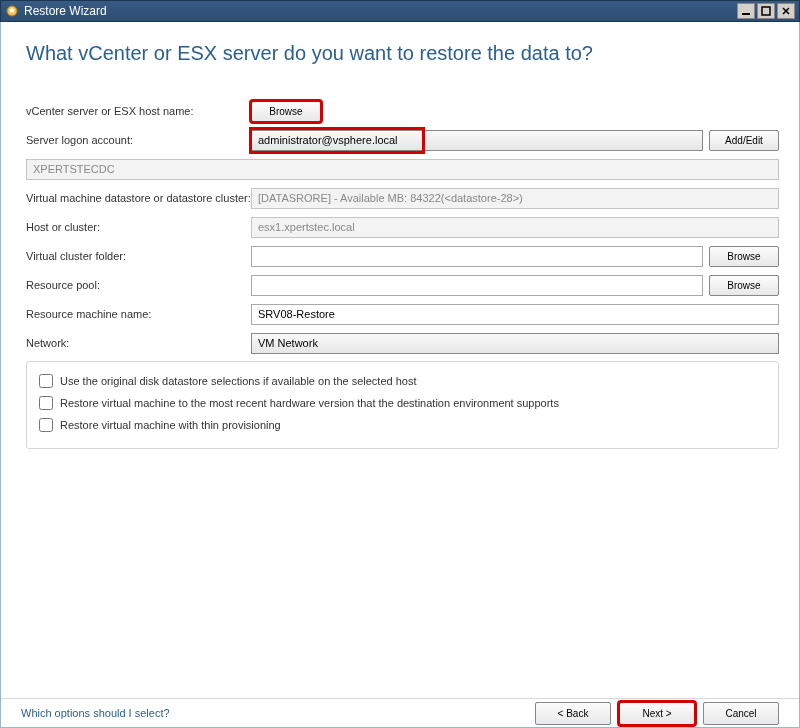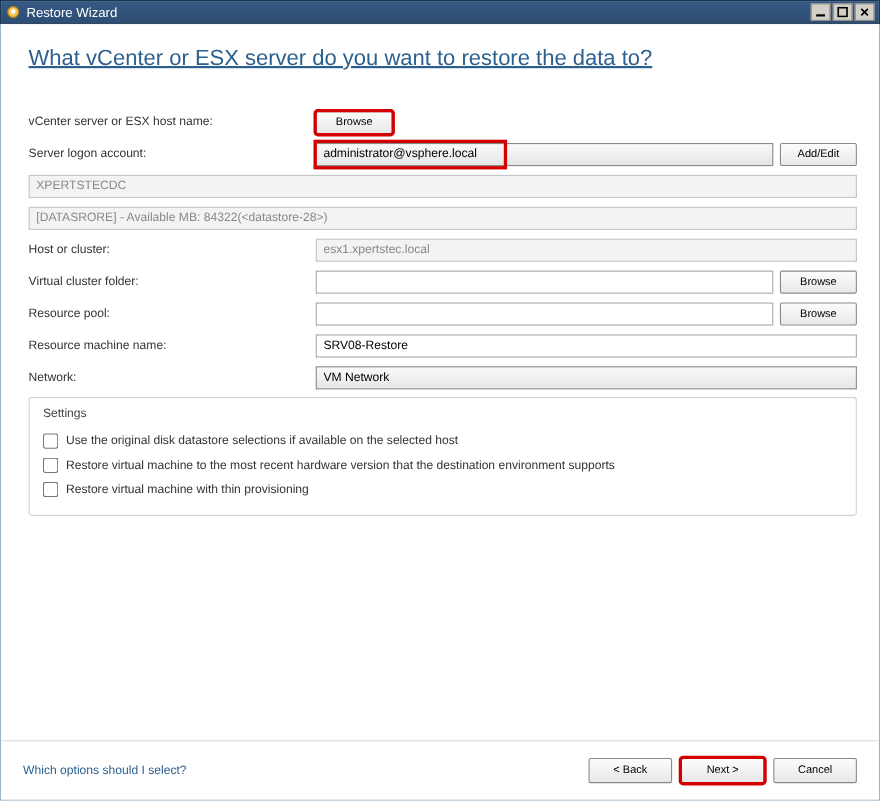--- a/index.html
+++ b/index.html
@@ -44,31 +44,29 @@
   padding: 0;
   border-left: 1px solid #9fb7cb;
   border-right: 1px solid #9fb7cb;
   border-bottom: 1px solid #9fb7cb;
 }
 .heading {
   font-size: 20px;
   color: #2a5f8e;
   font-weight: normal;
   padding: 20px 25px 10px 25px;
-  text-decoration: underline;
 }
 .form {
   padding: 25px 20px 10px 25px;
 }
 .row {
   display: flex;
   align-items: center;
   margin-bottom: 7px;
   min-height: 22px;
-  gap: 36px;
 }
 .row label.field-label {
   width: 225px;
   flex-shrink: 0;
   font-size: 11px;
   color: #333;
 }
 .row .field {
   flex: 1;
   display: flex;
@@ -139,21 +137,21 @@
   gap: 7px;
   padding: 4px 0;
   font-size: 11px;
 }
 .chk {
   width: 14px; height: 14px;
 }
 .footer {
   position: absolute;
   bottom: 0; left: 0; right: 0;
-  height: 54px;
+  height: 29px;
   border-top: 1px solid #d9d9d9;
   display: flex;
   align-items: center;
   padding: 0 20px;
 }
 .footer .help-link {
   color: #2a5f8e;
   text-decoration: none;
   font-size: 11px;
 }
@@ -215,20 +213,21 @@
       </div>
     </div>
 
     <div class="row">
       <div class="field">
           <div class="readonly">XPERTSTECDC</div>
         </div>
     </div>
 
     <div class="row">
+      <label class="field-label">Virtual machine datastore or datastore cluster:</label>
       <div class="field">
           <div class="readonly">[DATASRORE] - Available MB: 84322(&lt;datastore-28&gt;)</div>
         </div>
     </div>
 
     <div class="row">
       <label class="field-label">Host or cluster:</label>
       <div class="field">
           <div class="readonly">esx1.xpertstec.local</div>
         </div>
@@ -260,21 +259,20 @@
     <div class="row">
       <label class="field-label">Network:</label>
       <div class="field">
         <select class="combo gradient">
           <option>VM Network</option>
         </select>
       </div>
     </div>
 
     <div class="fieldset">
-      <div class="legend">Settings</div>
       <div class="chk-row">
         <input type="checkbox" class="chk" style="">
         <span>Use the original disk datastore selections if available on the selected host</span>
       </div>
       <div class="chk-row">
         <input type="checkbox" class="chk" style="">
         <span>Restore virtual machine to the most recent hardware version that the destination environment supports</span>
       </div>
       <div class="chk-row">
         <input type="checkbox" class="chk" style="">

